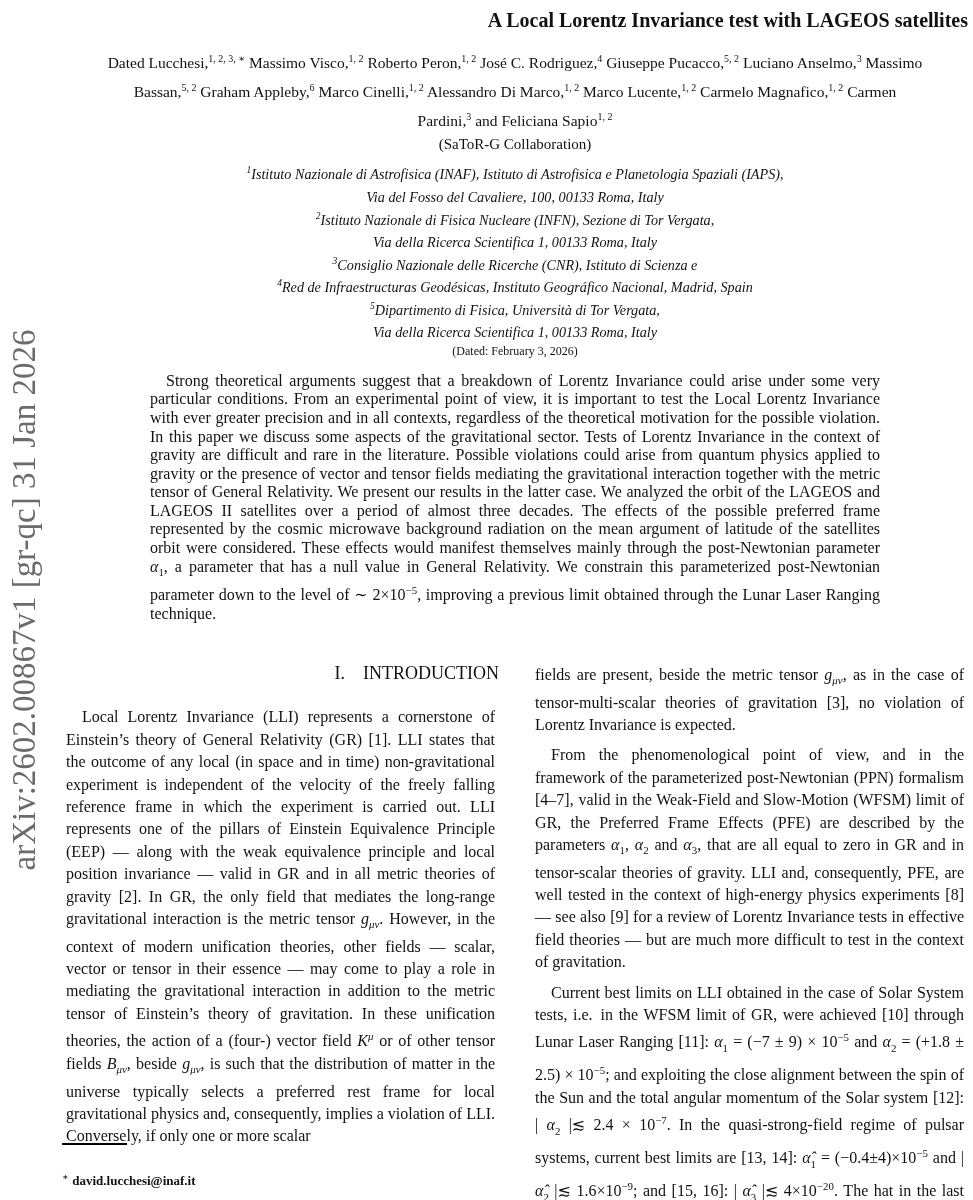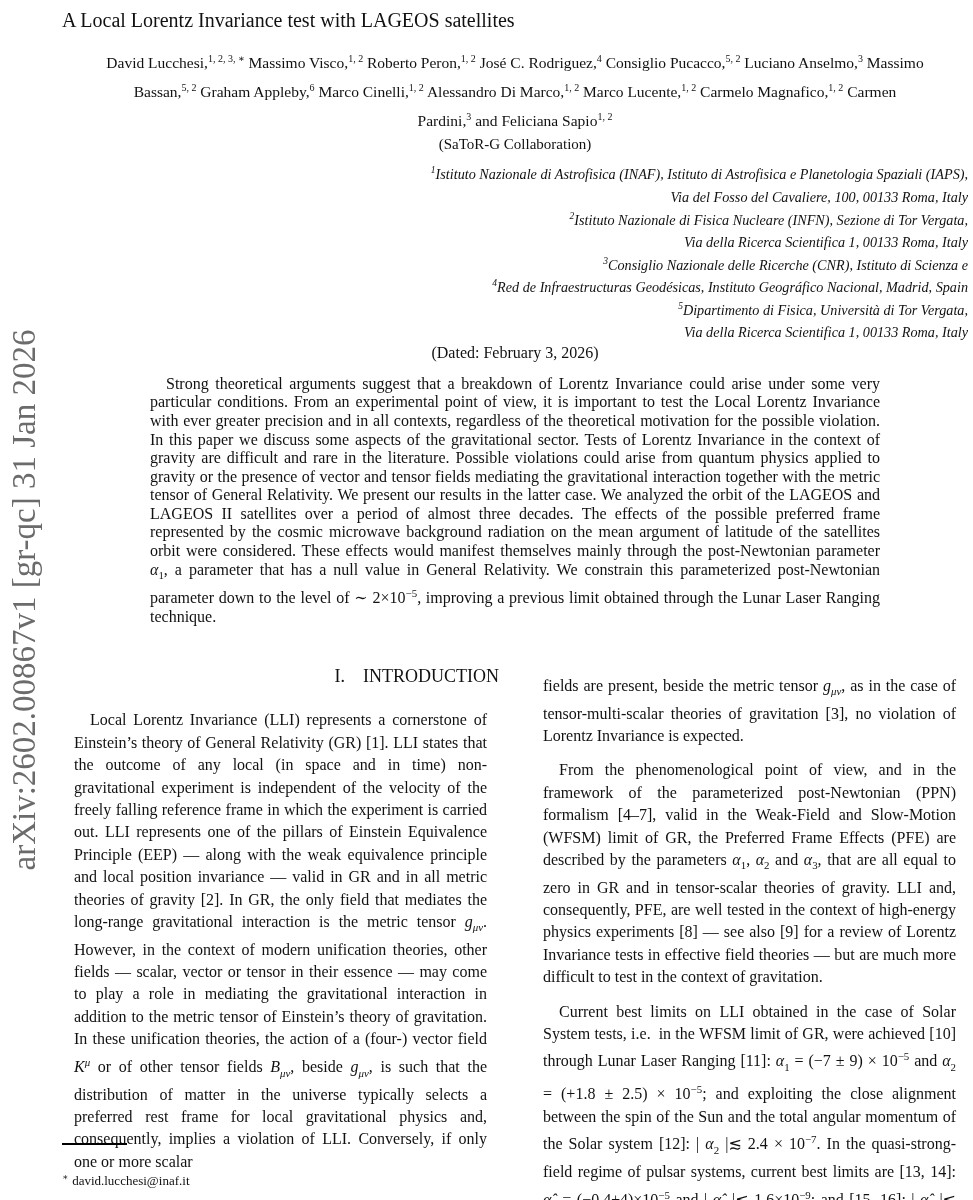--- a/index.html
+++ b/index.html
@@ -21,52 +21,52 @@
     transform: rotate(-90deg);
     transform-origin: 50% 50%;
     white-space: nowrap;
     text-align: center;
     font-size: 33px;
     color: #6b6b6b;
   }
   .title {
     margin: 9px 0 0 62px;
     width: 906px;
-    text-align: left;
+    text-align: right;
     font-size: 20px;
-    font-weight: normal;
+    font-weight: bold;
   }
   .authors {
     margin: 14px 0 0 105px;
     width: 820px;
     text-align: center;
     font-size: 15.5px;
     line-height: 25px;
   }
   .authors sup { font-size: 10px; }
   .collab {
     margin: 3px 0 8px 62px;
     width: 906px;
     text-align: center;
     font-size: 15px;
   }
   .affils {
     margin: 4px 0 0 62px;
     width: 906px;
-    text-align: right;
+    text-align: center;
     font-style: italic;
     font-size: 14.2px;
     line-height: 18.8px;
   }
   .affils sup { font-size: 9.5px; }
   .dated {
     margin: 2px 0 0 62px;
     width: 906px;
     text-align: center;
-    font-size: 16px;
+    font-size: 12px;
   }
   .abstract {
     margin: 13px 0 0 150px;
     width: 730px;
     font-size: 16px;
     line-height: 18.6px;
     text-align: justify;
     text-indent: 16px;
   }
   .columns {
@@ -79,56 +79,57 @@
     font-size: 16px;
     line-height: 22.4px;
     text-align: justify;
   }
   .sec-heading {
     text-align: right;
     font-weight: normal;
     font-size: 18px;
     margin: 2px 0 22px 0;
   }
-  p.para { margin: 12px; }
+  p.para { margin: 4px; }
   p.indent { text-indent: 16px; }
   p.gap { margin-top: 8px; }
   .col sup, .abstract sup { font-size: 0.68em; }
   .col sub, .abstract sub { font-size: 0.68em; }
   .footnote-rule {
     position: absolute;
     left: 62px;
     top: 1143px;
     width: 65px;
     border-top: 2px solid #000000;
   }
   .footnote {
     position: absolute;
     left: 62px;
     top: 1172px;
     font-size: 13px;
+    font-weight: bold;
   }
   .footnote sup { font-size: 9px; margin-right: 4px; }
   .footnote a { color: #111111; text-decoration: none; }
 </style>
 </head>
 <body>
 
 <div class="page">
 
   <div class="watermark">arXiv:2602.00867v1  [gr-qc]  31 Jan 2026</div>
 
   <div class="title">A Local Lorentz Invariance test with LAGEOS satellites</div>
 
   <div class="authors">
-    <span class="au"><span>David Lucchesi,</span><sup>1, 2, 3, ∗</sup></span>
+    <span class="au"><span>Dated Lucchesi,</span><sup>1, 2, 3, ∗</sup></span>
     <span class="au"><span>Massimo Visco,</span><sup>1, 2</sup></span>
     <span class="au"><span>Roberto Peron,</span><sup>1, 2</sup></span>
     <span class="au"><span>José C. Rodriguez,</span><sup>4</sup></span>
-    <span class="au"><span>Consiglio Pucacco,</span><sup>5, 2</sup></span>
+    <span class="au"><span>Giuseppe Pucacco,</span><sup>5, 2</sup></span>
     <span class="au"><span>Luciano Anselmo,</span><sup>3</sup></span>
     <span class="au"><span>Massimo Bassan,</span><sup>5, 2</sup></span>
     <span class="au"><span>Graham Appleby,</span><sup>6</sup></span>
     <span class="au"><span>Marco Cinelli,</span><sup>1, 2</sup></span>
     <span class="au"><span>Alessandro Di Marco,</span><sup>1, 2</sup></span>
     <span class="au"><span>Marco Lucente,</span><sup>1, 2</sup></span>
     <span class="au"><span>Carmelo Magnafico,</span><sup>1, 2</sup></span>
     <span class="au"><span>Carmen Pardini,</span><sup>3</sup></span>
     <span class="au"><span>and Feliciana Sapio</span><sup>1, 2</sup></span>
   </div>

